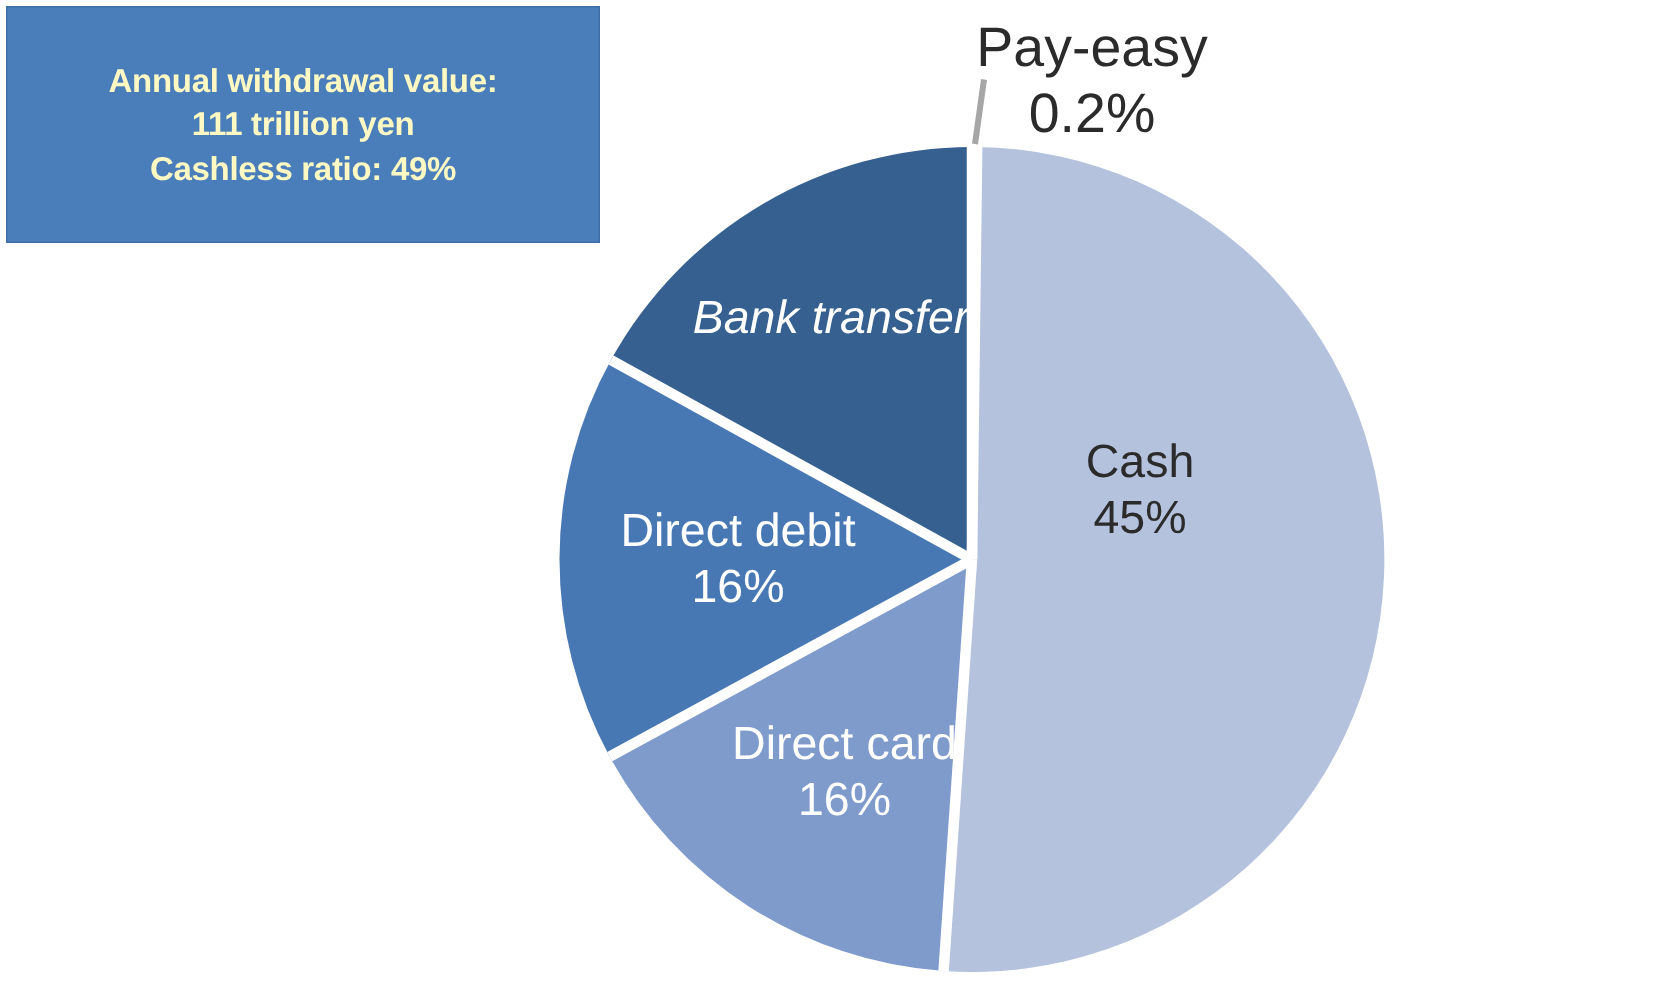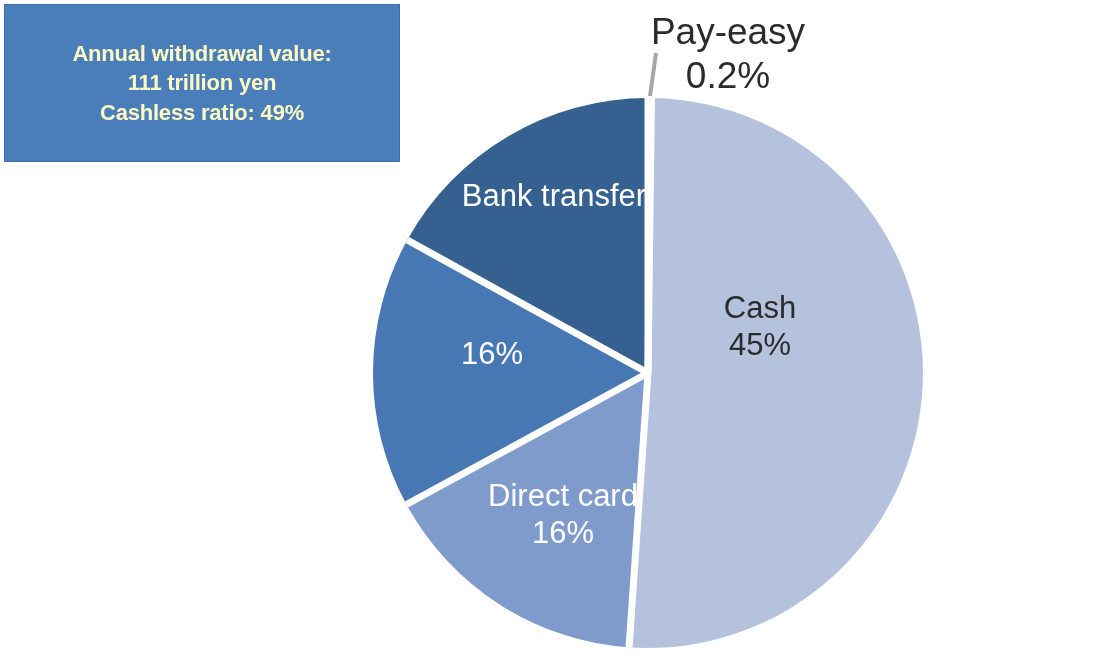--- a/index.html
+++ b/index.html
@@ -83,21 +83,21 @@
     color: #ffffff;
   }
   .label-dark .lbl-name,
   .label-dark .lbl-value {
     color: #2b2b2b;
   }
 
   #label-cash        { left: 660px; top: 290px; width: 200px; }
   #label-credit-card { left: 448px; top: 478px; width: 230px; }
   #label-direct-debit{ left: 378px; top: 336px; width: 228px; }
-  #label-bank-transfer { left: 438px; top: 178px; width: 232px; }
+  #label-bank-transfer { left: 438px; top: 194px; width: 232px; font-style: italic; }
   #label-pay-easy    { left: 578px; top: 10px;  width: 300px; }
 
   #label-pay-easy .lbl-name  { font-size: 37px; }
   #label-pay-easy .lbl-value { font-size: 37px; }
 </style>
 </head>
 <body>
 
 <div id="chart-root">
 
@@ -134,20 +134,21 @@
     <span class="lbl-name">Cash</span>
     <span class="lbl-value">45%</span>
   </div>
 
   <div class="slice-label label-light" id="label-credit-card">
     <span class="lbl-name">Direct card</span>
     <span class="lbl-value">16%</span>
   </div>
 
   <div class="slice-label label-light" id="label-direct-debit">
+    <span class="lbl-name">Direct debit</span>
     <span class="lbl-value">16%</span>
   </div>
 
   <div class="slice-label label-light" id="label-bank-transfer">
     <span class="lbl-name">Bank transfer</span>
   </div>
 
 </div>
 
 </body></html>

